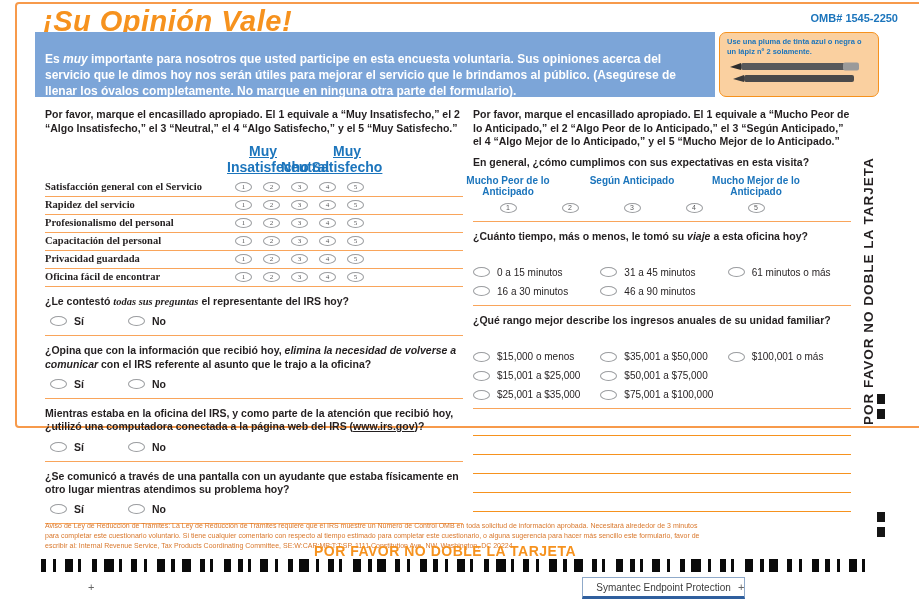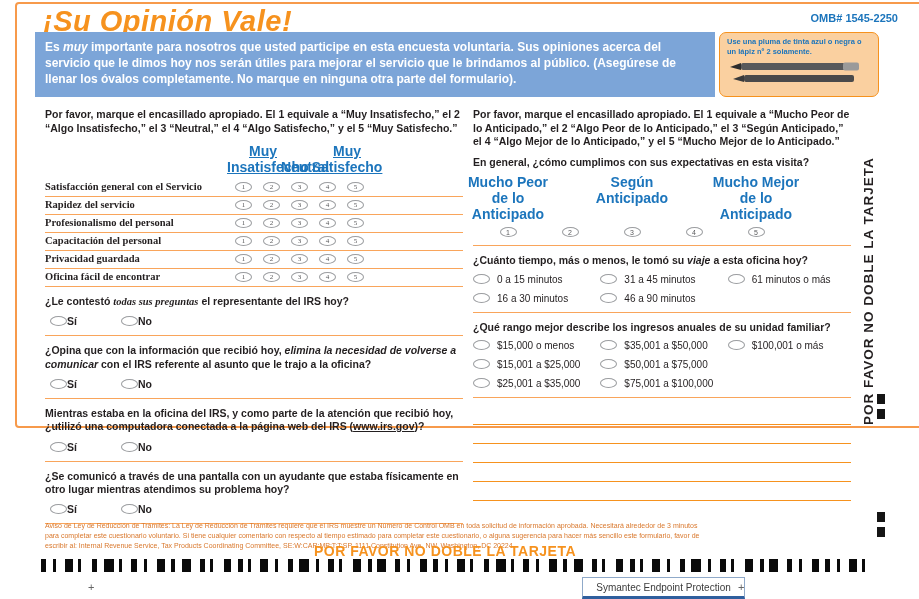--- a/index.html
+++ b/index.html
@@ -5,21 +5,21 @@
   * { margin:0; padding:0; box-sizing:border-box; }
   html,body { background:#fff; }
   body { width:919px; height:599px; font-family:"Liberation Sans", sans-serif; position:relative; overflow:hidden; }
   .page { position:absolute; inset:0; width:919px; height:599px; background:#fff; }
 
   .card { position:absolute; left:15px; top:2px; width:913px; height:426px; border:2px solid #F79A4B; border-radius:4px; background:#fff; }
 
   .title { position:absolute; left:26px; top:1px; font-size:29px; font-weight:bold; font-style:italic; color:#F6921E; letter-spacing:0.5px; }
   .omb { position:absolute; right:28px; top:8px; font-size:11px; font-weight:bold; color:#1C75BC; }
 
-  .banner { position:absolute; left:18px; top:28px; width:680px; height:65px; background:#7CA5D8; color:#fff; padding:8px 10px; font-size:12px; line-height:1.32; font-weight:bold; overflow:hidden; }
+  .banner { position:absolute; left:18px; top:28px; width:680px; height:65px; background:#7CA5D8; color:#fff; padding:20px 10px; font-size:12px; line-height:1.32; font-weight:bold; overflow:hidden; }
   .bold-note::before { content:" "; }
   .bold-note { font-weight:bold; }
 
   .pen-box { position:absolute; left:702px; top:28px; width:160px; height:65px; background:#FAD0A0; border:1px solid #F6921E; border-radius:7px; padding:4px 7px 2px; }
   .pen-text { font-size:7.5px; font-weight:bold; color:#1C75BC; line-height:1.3; }
   .pens { display:block; margin-top:2px; }
 
   .vertical-note { position:absolute; left:693px; top:278px; width:320px; height:18px; transform:rotate(-90deg); transform-origin:center; font-weight:bold; font-size:13.5px; letter-spacing:1px; color:#231F20; text-align:center; white-space:nowrap; }
 
   .col-left { position:absolute; left:28px; top:104px; width:418px; }
@@ -35,29 +35,29 @@
 
   .rate-row { display:flex; align-items:flex-end; border-bottom:1px solid #F9A55B; padding:2px 0 3px;font-family:Liberation Serif, serif; }
   .rate-label { width:190px; font-size:10.5px; font-weight:bold; color:#231F20; line-height:1.15; }
   .oval-set { display:flex; gap:11px; padding-bottom:1px; }
   .oval { width:17px; height:10px; border:1px solid #9B9DA0; border-radius:50%; background:#fff; display:flex; align-items:center; justify-content:center; flex:none; }
   .oval.num { font-size:7px; color:#58595B; }
 
   .q-block { border-bottom:1px solid #F9A55B; padding:8px 0 8px; }
   .q-text { font-size:10.5px; font-weight:bold; color:#231F20; line-height:1.27; }
   .yn-row { display:flex; gap:44px; margin:7px 0 0 5px; }
-  .yn-opt { display:flex; align-items:center; font-size:10.5px; font-weight:bold; color:#231F20; }
+  .yn-opt { display:flex; align-items:center; gap:7px; font-size:10.5px; font-weight:bold; color:#231F20; }
 
   .exp-q { margin-top:7px; }
   .exp-grid { display:grid; grid-template-columns:repeat(5,62px); row-gap:5px; margin:6px 0 0 4px; }
-  .exp-label { grid-row:1; justify-self:center; text-align:center; font-size:14px; font-weight:bold; color:#1C75BC; width:88px; line-height:1.12; }
+  .exp-label { grid-row:1; justify-self:center; text-align:center; font-size:10px; font-weight:bold; color:#1C75BC; width:88px; line-height:1.12; }
 
   .sep { border-bottom:1px solid #F9A55B; margin:8px 0 8px; }
 
-  .opt-grid { display:grid; grid-template-columns:1fr 1fr 1fr; column-gap:4px; margin-top:6px; }
+  .opt-grid { display:grid; grid-template-columns:1fr 1fr 1fr; column-gap:4px; margin-top:24px; }
   .opt-col { display:flex; flex-direction:column; gap:8px; }
   .opt { display:flex; align-items:center; gap:7px; font-size:10px; color:#231F20; }
 
   .write-line { height:19px; border-bottom:1.5px solid #F6921E; }
   #comment-lines { margin-top:4px; }
 
   .fine-print { position:absolute; left:28px; top:517px; width:658px; font-size:7px; color:#D9782D; line-height:1.45; }
   .no-fold { position:absolute; left:198px; top:539px; width:460px; text-align:center; font-size:14px; font-weight:bold; color:#F6921E; letter-spacing:0.5px; }
   .deposit { position:absolute; left:700px; top:530px; width:160px; font-size:9px; font-weight:bold; color:#1C75BC; text-align:center; line-height:1.3; }
 

